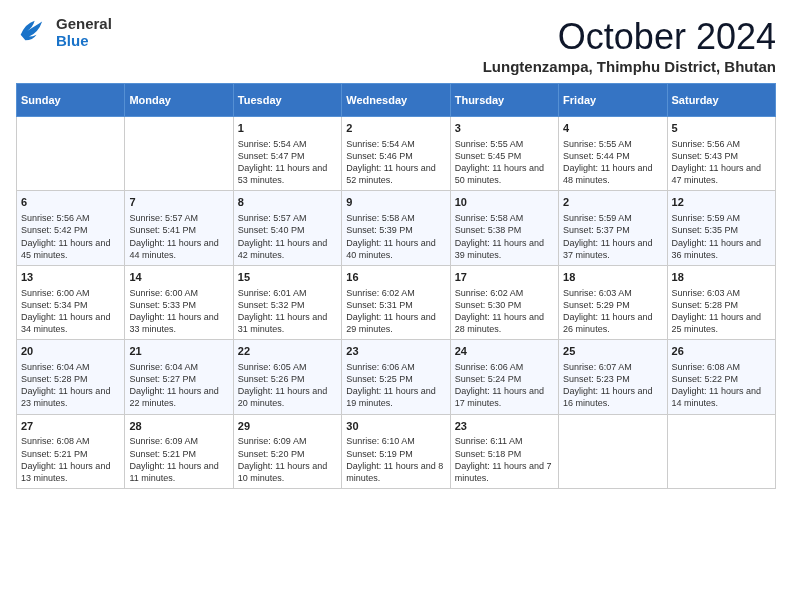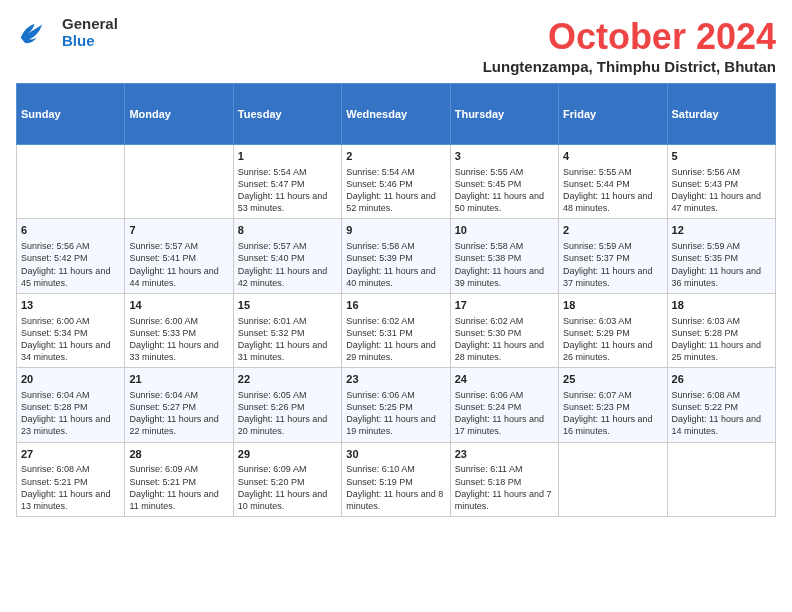--- a/index.html
+++ b/index.html
@@ -11,50 +11,50 @@
       padding: 16px;
     }
     .header {
       display: flex;
       align-items: flex-start;
       justify-content: space-between;
       margin-bottom: 8px;
     }
     .logo {
       display: flex;
-      align-items: center;
-      gap: 18px;
+      align-items: flex-start;
+      gap: 12px;
     }
     .logo-bird {
       width: 28px;
       height: 28px;
     }
     .title-block {
       text-align: right;
     }
     .month-title {
       font-size: 36px;
-      font-weight: bold;
-      color: #ef4444;
+      font-weight: normal;
+      color: #0f172a;
     }
     .location-title {
       font-size: 15px;
       font-weight: bold;
       color: #2c2c2c;
       margin-left: 10px;
     }
     table {
       width: 100%;
       border-collapse: collapse;
       font-size: 9.5px;
     }
     thead tr th {
       background: #3574c4;
       color: #fff;
-      padding: 24px 4px;
+      padding: 10px 4px;
       font-size: 11px;
       font-weight: bold;
       border: 1px solid #5590d4;
       text-align: left;
     }
     tbody tr td {
       border: 1px solid #ccc;
       vertical-align: top;
       padding: 4px;
       width: calc(100% / 7);

